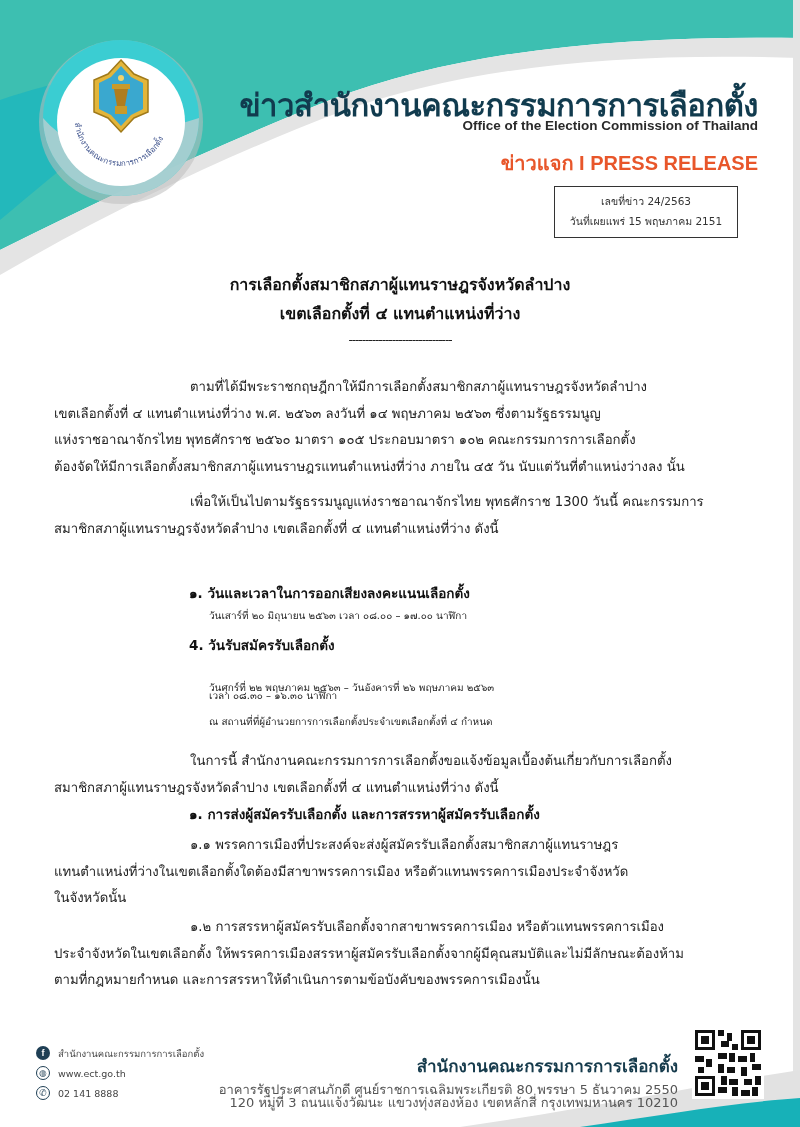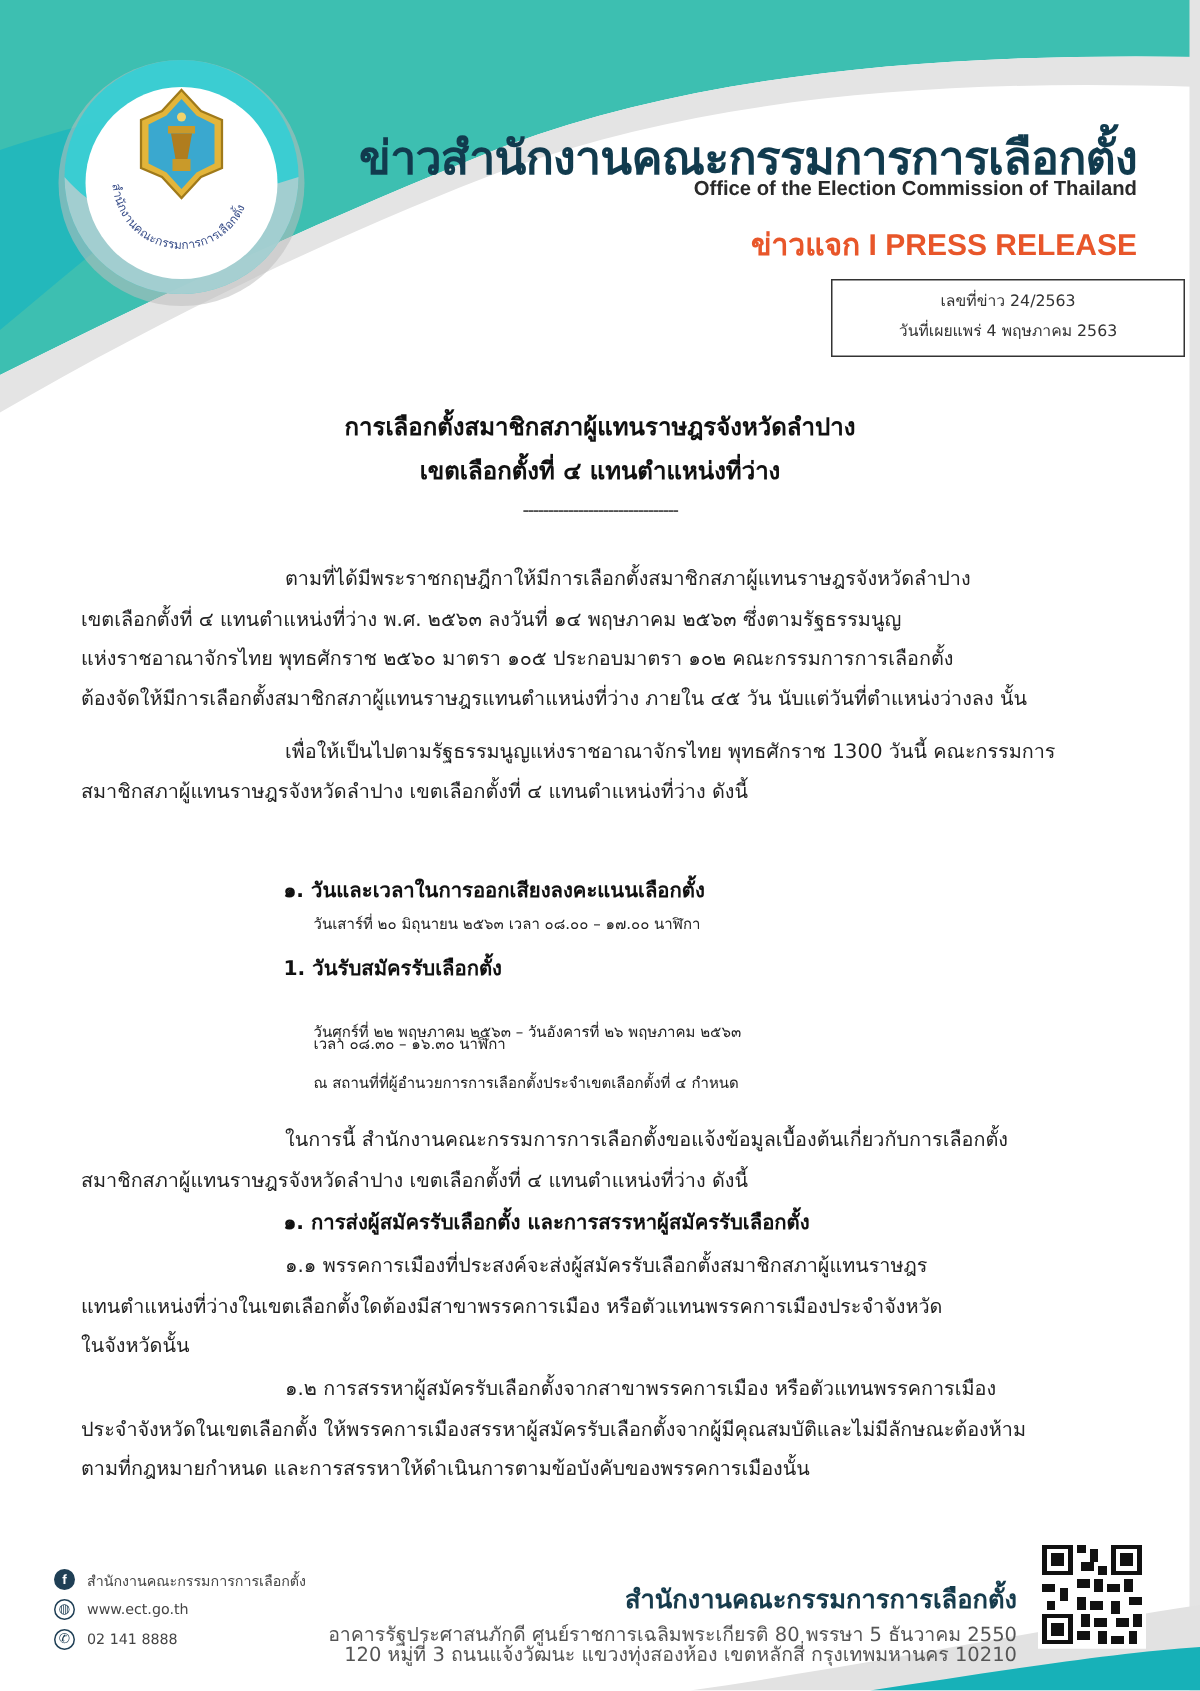--- a/index.html
+++ b/index.html
@@ -25,21 +25,21 @@
     position: absolute; right: 42px; top: 118px;
     font-family: "Liberation Sans", sans-serif; font-weight: bold;
     font-size: 13.5px; color: #2a2a2a; white-space: nowrap;
   }
   .press-release {
     position: absolute; right: 42px; top: 147px;
     font-family: "Liberation Sans", sans-serif; font-weight: bold;
     font-size: 20px; color: #e8562a; white-space: nowrap;
   }
   .info-box {
-    position: absolute; left: 554px; top: 186px; width: 236px; height: 52px;
+    position: absolute; left: 554px; top: 186px; width: 184px; height: 52px;
     border: 1.5px solid #333; box-sizing: border-box; text-align: center;
     font-size: 10.5px; color: #333; line-height: 20px; padding-top: 4px;
   }
 
   .doc-title {
     position: absolute; left: 0; width: 800px; text-align: center;
     font-weight: bold; font-size: 16px; color: #111;
   }
   .doc-divider { position: absolute; left: 0; width: 800px; text-align: center; font-size: 12px; color: #222; letter-spacing: -1px; top: 333px; }
 
@@ -90,42 +90,42 @@
     <text font-size="8" fill="#3a4f8a" font-family="DejaVu Sans, sans-serif"><textPath href="#ring" startOffset="2%">สำนักงานคณะกรรมการการเลือกตั้ง</textPath></text>
   </svg>
 </div>
 
 <div class="title-th">ข่าวสำนักงานคณะกรรมการการเลือกตั้ง</div>
 <div class="title-en">Office of the Election Commission of Thailand</div>
 <div class="press-release">ข่าวแจก I PRESS RELEASE</div>
 
 <div class="info-box">
   <div>เลขที่ข่าว  24/2563</div>
-  <div>วันที่เผยแพร่ 4 พฤษภาคม 2563</div>
+  <div>วันที่เผยแพร่ 15 พฤษภาคม 2151</div>
 </div>
 
 <div class="doc-title" style="top:272px;">การเลือกตั้งสมาชิกสภาผู้แทนราษฎรจังหวัดลำปาง</div>
 <div class="doc-title" style="top:301px;">เขตเลือกตั้งที่ ๔ แทนตำแหน่งที่ว่าง</div>
 <div class="doc-divider">-------------------------------</div>
 
 <div class="para" style="top:374px;">
   <span class="line indent">ตามที่ได้มีพระราชกฤษฎีกาให้มีการเลือกตั้งสมาชิกสภาผู้แทนราษฎรจังหวัดลำปาง</span>
   <span class="line">เขตเลือกตั้งที่ ๔ แทนตำแหน่งที่ว่าง พ.ศ. ๒๕๖๓ ลงวันที่ ๑๔ พฤษภาคม ๒๕๖๓ ซึ่งตามรัฐธรรมนูญ</span>
   <span class="line">แห่งราชอาณาจักรไทย พุทธศักราช ๒๕๖๐ มาตรา ๑๐๕ ประกอบมาตรา ๑๐๒ คณะกรรมการการเลือกตั้ง</span>
   <span class="line">ต้องจัดให้มีการเลือกตั้งสมาชิกสภาผู้แทนราษฎรแทนตำแหน่งที่ว่าง ภายใน ๔๕ วัน นับแต่วันที่ตำแหน่งว่างลง นั้น</span>
 </div>
 
 <div class="para" style="top:489px;">
   <span class="line indent">เพื่อให้เป็นไปตามรัฐธรรมนูญแห่งราชอาณาจักรไทย พุทธศักราช 1300 วันนี้ คณะกรรมการ</span>
   <span class="line">สมาชิกสภาผู้แทนราษฎรจังหวัดลำปาง เขตเลือกตั้งที่ ๔ แทนตำแหน่งที่ว่าง ดังนี้</span>
 </div>
 
 <div class="item-head" style="left:189px; top:582px;">๑. วันและเวลาในการออกเสียงลงคะแนนเลือกตั้ง</div>
 <div class="item-body" style="left:209px; top:608px;">วันเสาร์ที่ ๒๐ มิถุนายน ๒๕๖๓ เวลา ๐๘.๐๐ – ๑๗.๐๐ นาฬิกา</div>
-<div class="item-head" style="left:189px; top:634px;">1. วันรับสมัครรับเลือกตั้ง</div>
+<div class="item-head" style="left:189px; top:634px;">4. วันรับสมัครรับเลือกตั้ง</div>
 <div class="item-body" style="left:209px; top:680px;">วันศุกร์ที่ ๒๒ พฤษภาคม ๒๕๖๓ – วันอังคารที่ ๒๖ พฤษภาคม ๒๕๖๓</div>
 <div class="item-body" style="left:209px; top:688px;">เวลา ๐๘.๓๐ – ๑๖.๓๐ นาฬิกา</div>
 <div class="item-body" style="left:209px; top:714px;">ณ สถานที่ที่ผู้อำนวยการการเลือกตั้งประจำเขตเลือกตั้งที่ ๔ กำหนด</div>
 
 <div class="para" style="top:748px;">
   <span class="line indent">ในการนี้ สำนักงานคณะกรรมการการเลือกตั้งขอแจ้งข้อมูลเบื้องต้นเกี่ยวกับการเลือกตั้ง</span>
   <span class="line">สมาชิกสภาผู้แทนราษฎรจังหวัดลำปาง เขตเลือกตั้งที่ ๔ แทนตำแหน่งที่ว่าง ดังนี้</span>
 </div>
 <div class="item-head" style="left:189px; top:803px;">๑. การส่งผู้สมัครรับเลือกตั้ง และการสรรหาผู้สมัครรับเลือกตั้ง</div>
 

